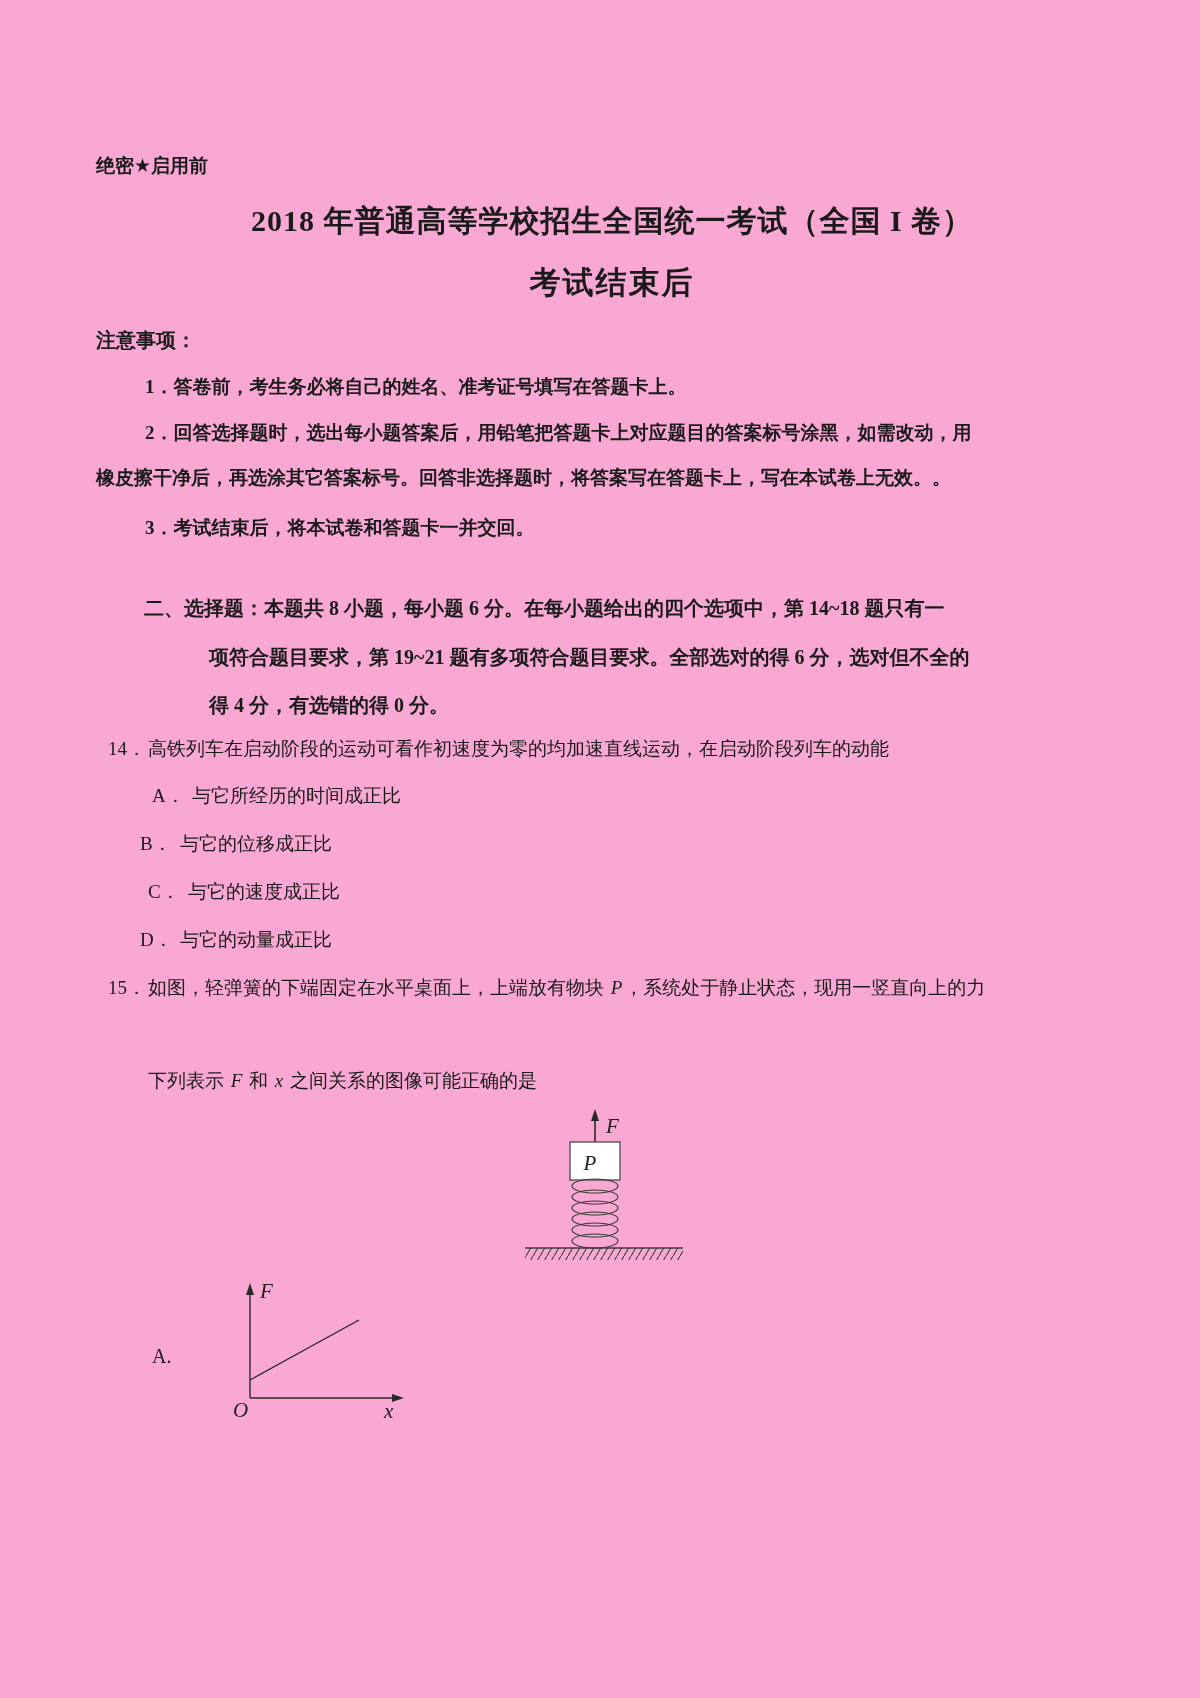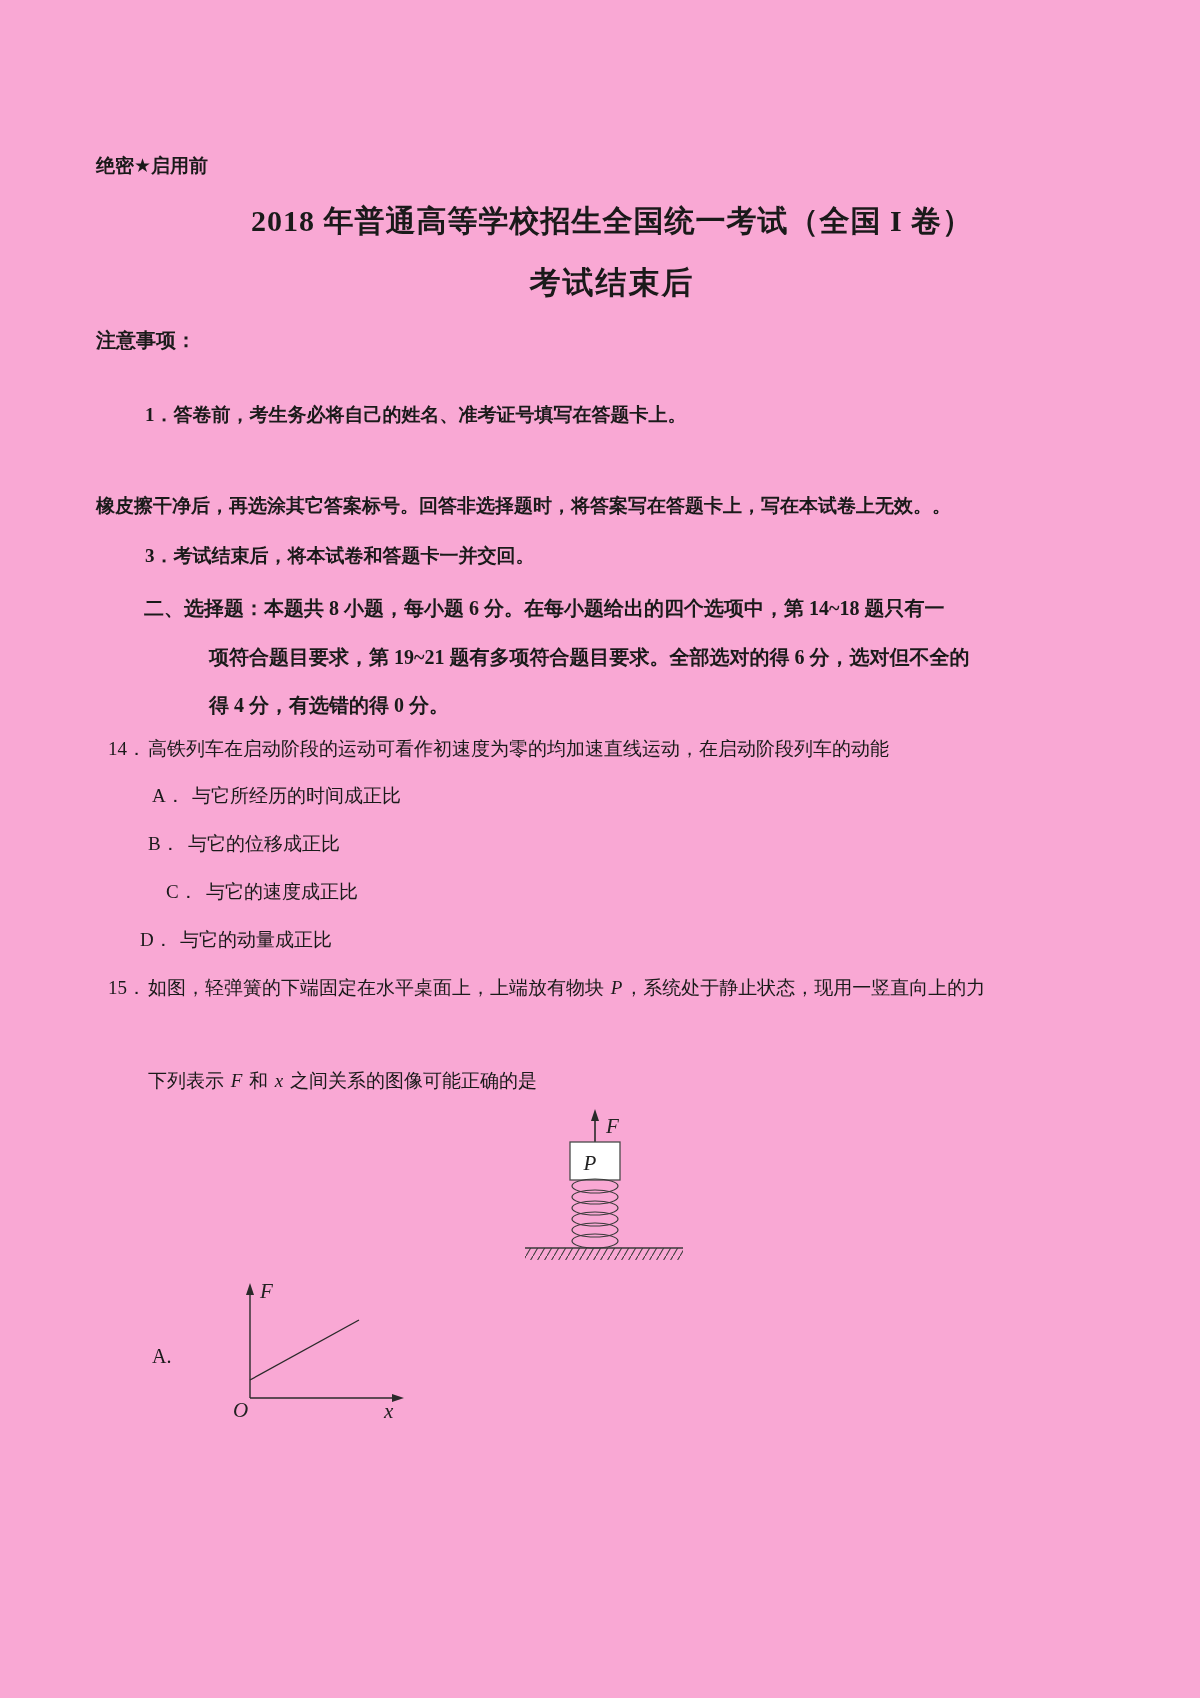--- a/index.html
+++ b/index.html
@@ -15,21 +15,21 @@
     padding-left: 24px;
   }
   .line {
     position: absolute;
     white-space: nowrap;
     font-size: 19px;
     line-height: 1.2;
   }
   .heiti { font-family: "Liberation Sans", "DejaVu Sans", sans-serif; }
   .bold { font-weight: bold; }
-  .semibold { font-weight: 600; margin-top: 28px; }
+  .semibold { font-weight: 600; }
   .center-line {
     position: absolute;
     left: 0;
     width: 100%;
     text-align: center;
     white-space: nowrap;
   }
   .title { font-size: 30px; font-weight: bold; letter-spacing: 1px; }
   .subtitle { font-size: 31px; font-weight: bold; letter-spacing: 2px; }
   .sec { font-size: 20px; font-weight: bold; margin-left: 48px; }
@@ -56,40 +56,41 @@
   <div class="line heiti bold" style="left:96px; top:155px; font-size:19px">绝密★启用前</div>
 
   <div class="center-line title" style="top:201px">2018 年普通高等学校招生全国统一考试（全国 I 卷）</div>
 
   <div class="center-line subtitle" style="top:262px">考试结束后</div>
 
   <div class="line heiti bold notice-heading" style="left:96px; top:328px">注意事项：</div>
 
   <div class="line semibold" style="left:145px; top:376px">1．答卷前，考生务必将自己的姓名、准考证号填写在答题卡上。</div>
 
+  <div class="line semibold" style="left:145px; top:422px">2．回答选择题时，选出每小题答案后，用铅笔把答题卡上对应题目的答案标号涂黑，如需改动，用</div>
 
   <div class="line semibold" style="left:96px; top:467px">橡皮擦干净后，再选涂其它答案标号。回答非选择题时，将答案写在答题卡上，写在本试卷上无效。。</div>
 
   <div class="line semibold" style="left:145px; top:517px">3．考试结束后，将本试卷和答题卡一并交回。</div>
 
   <div class="line sec" style="left:96px; top:596px">二、选择题：本题共 8 小题，每小题 6 分。在每小题给出的四个选项中，第 14~18 题只有一</div>
   <div class="line sec" style="left:161px; top:645px">项符合题目要求，第 19~21 题有多项符合题目要求。全部选对的得 6 分，选对但不全的</div>
   <div class="line sec" style="left:161px; top:693px">得 4 分，有选错的得 0 分。</div>
 
   <div class="line" style="left:108px; top:738px">
     <span class="qnum">14．</span><span>高铁列车在启动阶段的运动可看作初速度为零的均加速直线运动，在启动阶段列车的动能</span>
   </div>
 
   <div class="line" style="left:152px; top:785px">
     <span class="optlabel">A．</span><span>与它所经历的时间成正比</span>
   </div>
-  <div class="line" style="left:148px; top:833px">
+  <div class="line" style="left:140px; top:833px">
     <span class="optlabel">B．</span><span>与它的位移成正比</span>
   </div>
-  <div class="line" style="left:166px; top:881px">
+  <div class="line" style="left:148px; top:881px">
     <span class="optlabel">C．</span><span>与它的速度成正比</span>
   </div>
   <div class="line" style="left:140px; top:929px">
     <span class="optlabel">D．</span><span>与它的动量成正比</span>
   </div>
 
   <div class="line" style="left:108px; top:977px">
     <span class="qnum">15．</span><span><span>如图，轻弹簧的下端固定在水平桌面上，上端放有物块 </span><span class="var">P</span><span>，系统处于静止状态，现用一竖直向上的力</span></span>
   </div>
   <div class="line" style="left:148px; top:1070px"><span>下列表示 </span><span class="var">F</span><span> 和 </span><span class="var">x</span><span> 之间关系的图像可能正确的是</span></div>

